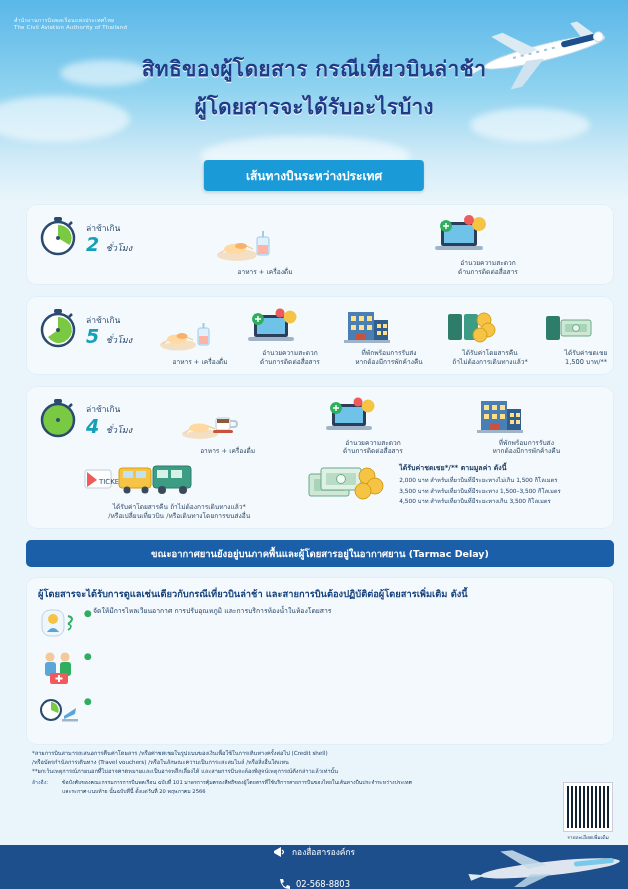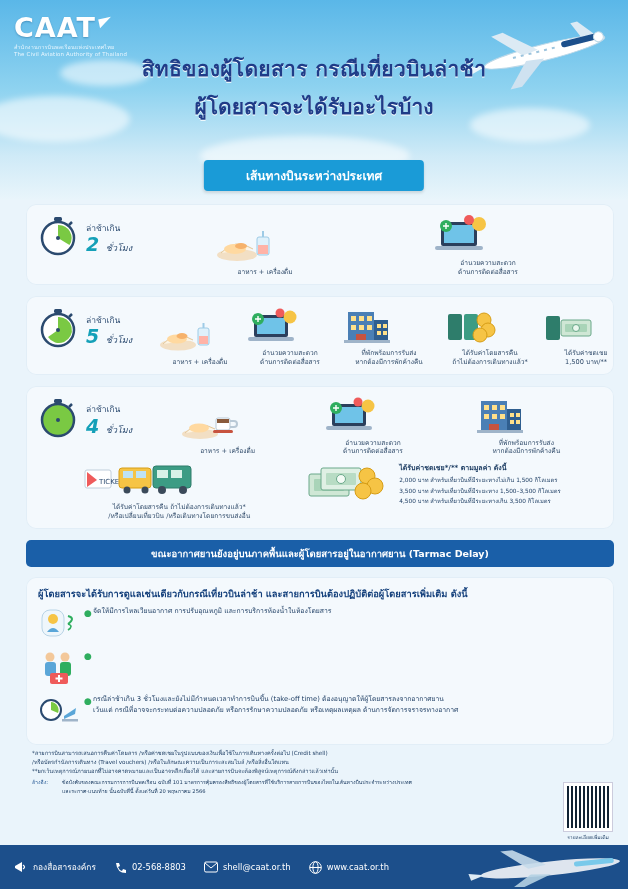--- a/index.html
+++ b/index.html
@@ -120,39 +120,36 @@
   .qr-cap { font-size: 5px; color: #1d3d63; margin-top: 2px; }
   .legal { display:flex; font-size: 5.2px; color:#1d3d63; line-height:1.7; padding: 2px 6px 0 6px;}
   .legal .lbl { flex:0 0 30px; color:#2a5b96; }
   
   .footer {
     position: absolute; left: 0; right: 0; bottom: 0; height: 44px;
     background: #1c4f8b;
     display: flex; align-items: center;
     padding: 0 14px; gap: 18px;
     overflow: hidden;
+    flex-direction: column;
   }
   .fitem { display: flex; align-items: center; gap: 5px; color: #fff; font-size: 8.4px; }
   .plane-bottom { position: absolute; right: -6px; bottom: 2px; opacity: .95;}
   svg { display: block; }
 </style>
 </head>
 <body>
 
 <div class="sky">
   <div class="cloud" style="width:150px;height:46px;left:-20px;top:96px;"></div>
   <div class="cloud" style="width:210px;height:40px;left:200px;top:136px;"></div>
   <div class="cloud" style="width:120px;height:34px;left:470px;top:108px;"></div>
   <div class="cloud" style="width:90px;height:26px;left:60px;top:60px;"></div>
 
   <div class="logo">
-    <div class="logo-main">
-      <span>CAAT</span>
-      <span class="logo-tick"></span>
-    </div>
     <div class="logo-sub1">สำนักงานการบินพลเรือนแห่งประเทศไทย</div>
     <div class="logo-sub2">The Civil Aviation Authority of Thailand</div>
   </div>
 
   <svg class="plane-top" viewBox="0 0 170 90">
     <g transform="rotate(-14 85 45)">
       <ellipse cx="92" cy="48" rx="62" ry="8" fill="#ffffff" stroke="#bcd8e8" stroke-width="1"></ellipse>
       <path d="M30 48 L14 44 L16 52 Z" fill="#e9f4fa"></path>
       <path d="M70 46 L44 20 L56 19 L86 44 Z" fill="#dceaf4"></path>
       <path d="M72 52 L50 76 L62 76 L90 54 Z" fill="#cfe2f0"></path>
@@ -486,21 +483,20 @@
     <div class="right-row">
       <span class="right-ico">
         <svg width="42" height="34" viewBox="0 0 42 34">
           <circle cx="13" cy="16" r="10" fill="#ffffff" stroke="#2b4a6f" stroke-width="2"></circle>
           <path d="M13 16 V8 A8 8 0 0 1 20 19 Z" fill="#7ac943"></path>
           <path d="M26 22 l12 -8 l-1 6 l-11 5z" fill="#5aa6d8"></path>
           <rect x="24" y="25" width="16" height="2.5" fill="#9fb4c9"></rect>
         </svg>
       </span>
       <span class="bullet">●</span>
-      <span class="right-txt">กรณีล่าช้าเกิน 3 ชั่วโมงและยังไม่มีกำหนดเวลาทำการบินขึ้น (take-off time) ต้องอนุญาตให้ผู้โดยสารลงจากอากาศยาน<br>เว้นแต่ กรณีที่อาจจะกระทบต่อความปลอดภัย หรือการรักษาความปลอดภัย หรือเหตุผลเหตุผล ด้านการจัดการจราจรทางอากาศ</span>
     </div>
   </div>
 
   <div class="footnotes">
     <div>*สายการบินสามารถเสนอการคืนค่าโดยสาร /หรือค่าชดเชยในรูปแบบของเงินเพื่อใช้ในการเดินทางครั้งต่อไป (Credit shell)</div>
     <div>/หรือบัตรกำนัลการเดินทาง (Travel vouchers) /หรือในลักษณะความเป็นการะสะสมไมล์ /หรือสิ่งอื่นใดแทน</div>
     <div>**ยกเว้นเหตุการณ์ภายนอกที่ไม่อาจคาดหมายและเป็นอาจหลีกเลี่ยงได้ และสายการบินจะต้องพิสูจน์เหตุการณ์ดังกล่าวแล้วเท่านั้น</div>
   </div>
   <div class="legal">
     <div class="lbl">อ้างอิง:</div>

